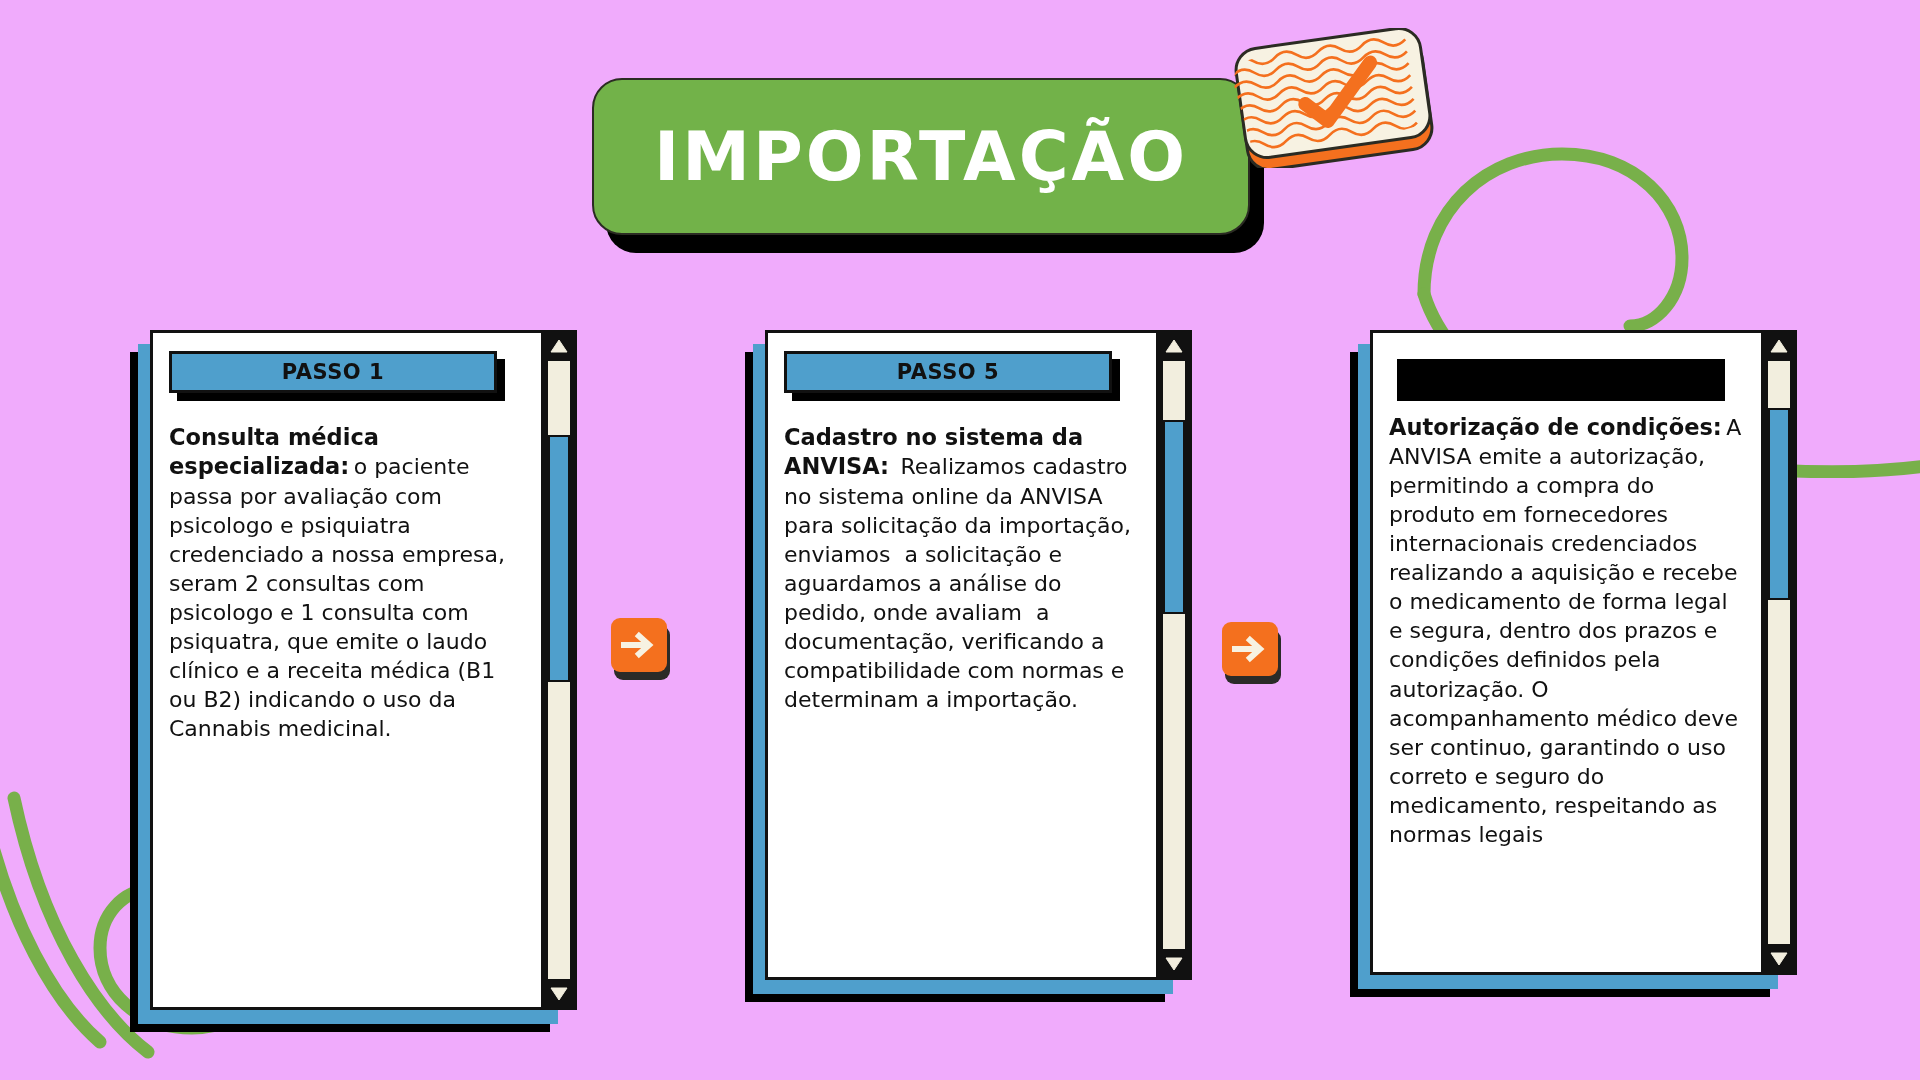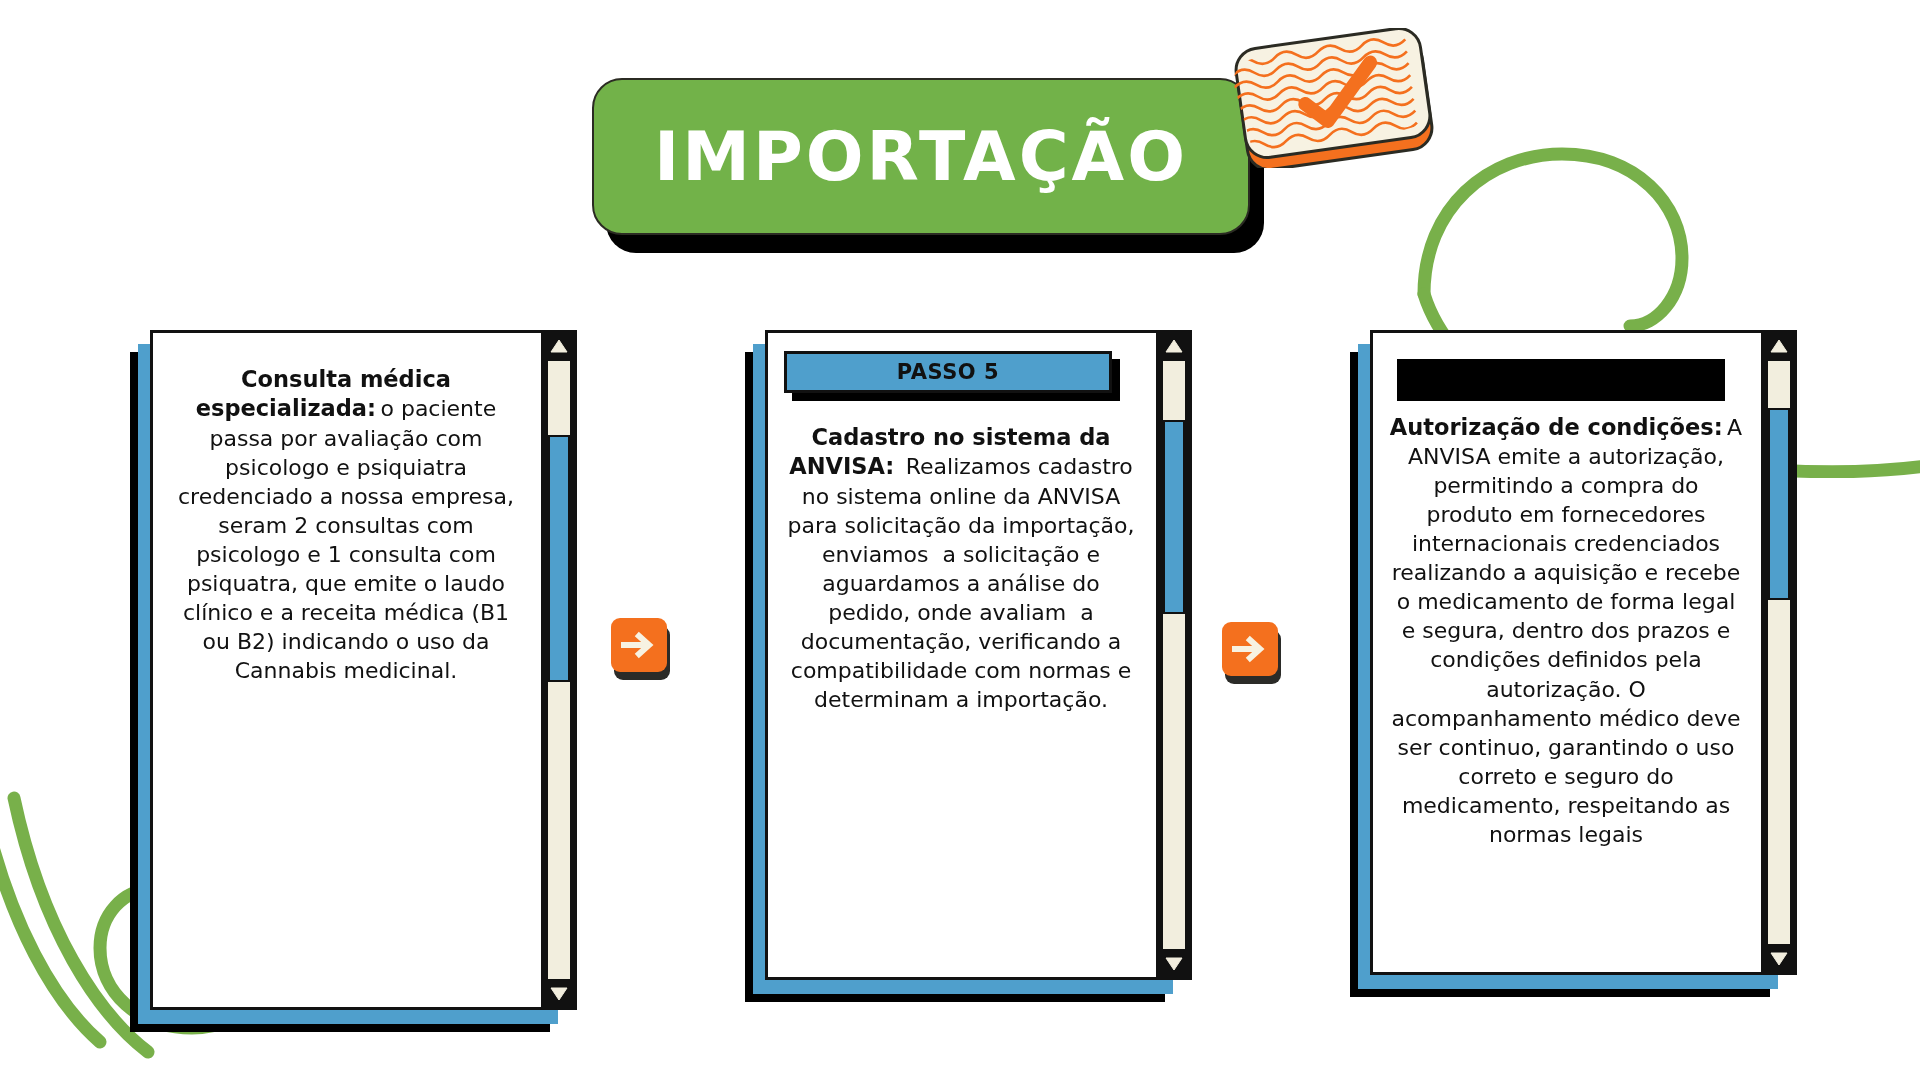--- a/index.html
+++ b/index.html
@@ -2,21 +2,21 @@
 <html><head>
 <meta charset="utf-8">
 <style>
   * { margin:0; padding:0; box-sizing:border-box; }
   html, body {
     width:1920px; height:1080px;
     background:#F2EEDE;
     font-family:"Liberation Sans", sans-serif;
     overflow:hidden;
   }
-  #stage { position:relative; width:1920px; height:1080px; background:#ffffff; }
+  #stage { position:relative; width:1920px; height:1080px; background:#f0abfc; }
 
   
   .swirl { position:absolute; pointer-events:none; }
   #swirl-top-right { top:58px; right:-10px; }
   #swirl-bottom-left { bottom:-6px; left:-30px; }
 
   
   #title-banner-wrap { position:absolute; left:592px; top:78px; width:672px; height:175px; }
   #title-banner-shadow {
     position:absolute; left:14px; top:18px; width:658px; height:157px;
@@ -66,21 +66,21 @@
   .step-header {
     position:absolute; left:0; top:0; width:328px; height:42px;
     background:#4F9FCC; border:3px solid #111;
     display:flex; align-items:center; justify-content:center;
   }
   .step-header-label {
     font-size:21px; font-weight:bold; color:#111; letter-spacing:.5px;
     font-family:"DejaVu Sans", sans-serif;
   }
 
-  .card-text { padding-top:14px; padding-right:6px;text-align:center; }
+  .card-text { padding-top:14px; padding-right:6px; }
   .card-text.tight { padding-top:4px; }
   .card-title {
     font-size:22.5px; font-weight:bold; color:#111; line-height:1.30;
     font-family:"DejaVu Sans", sans-serif;
   }
   .card-para {
     font-size:22px; color:#111; line-height:1.32;
     font-family:"DejaVu Sans", sans-serif;
     white-space:pre-wrap;
   }
@@ -162,20 +162,26 @@
       </g>
       <path d="M72 72 L92 92 L142 40" transform="rotate(-8 101 65)" stroke="#F4701E" stroke-width="14" stroke-linecap="round" stroke-linejoin="round" fill="none"></path>
     </svg>
   </div>
 
   <div class="card-wrap" id="card-1">
     <div class="card-shadow-black"></div>
     <div class="card-shadow-blue"></div>
     <div class="card-body">
 
+      <div class="step-header-wrap">
+        <div class="step-header-shadow"></div>
+        <div class="step-header">
+          <span class="step-header-label">PASSO 1</span>
+        </div>
+      </div>
 
       <div class="card-text">
         <span class="card-title">Consulta médica especializada:</span> 
         <span class="card-para">o paciente passa por avaliação com psicologo e psiquiatra credenciado a nossa empresa, seram 2 consultas com psicologo e 1 consulta com psiquatra, que emite o laudo clínico e a receita médica (B1 ou B2) indicando o uso da Cannabis medicinal.</span>
       </div>
 
       <div class="scrollbar">
         <div class="sb-arrow">
           <svg width="18" height="14" viewBox="0 0 18 14">
             <polygon points="9,1 17,13 1,13" fill="#F2EEDE" stroke="#F2EEDE" stroke-width="1"></polygon>

